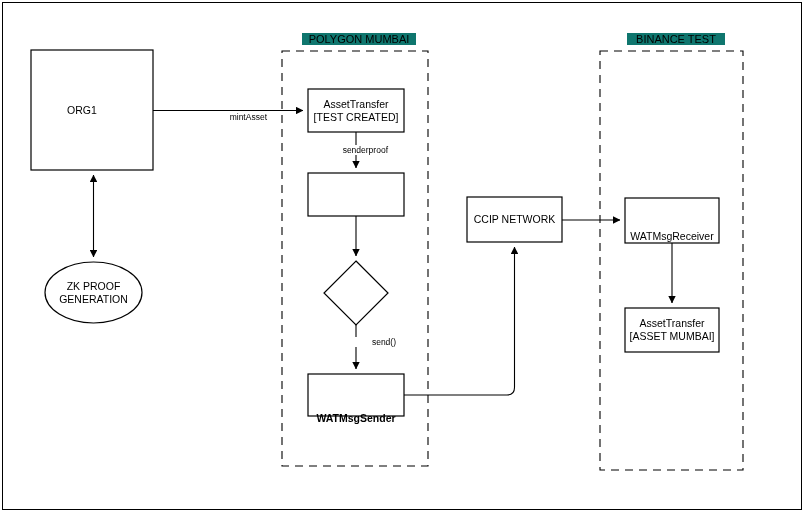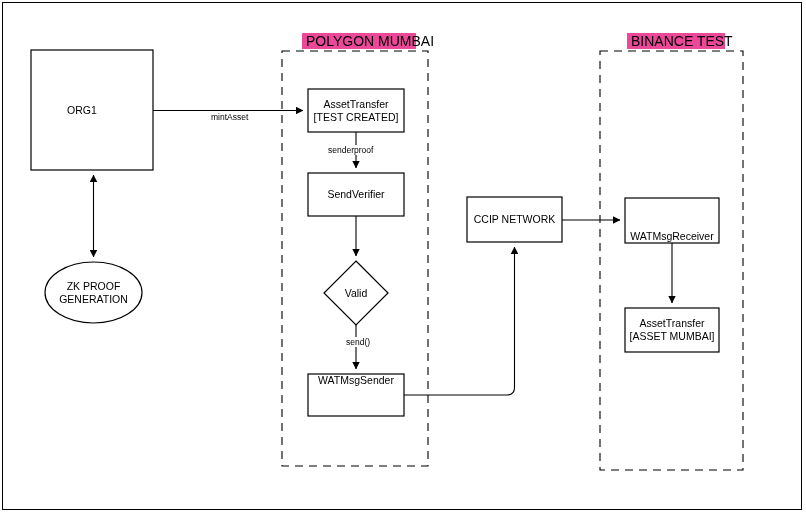--- a/index.html
+++ b/index.html
@@ -49,28 +49,28 @@
     white-space: nowrap;
   }
   .edge-label {
     position: absolute;
     font-family: "Liberation Sans", sans-serif;
     font-size: 8.5px;
     color: #000000;
     background: #ffffff;
     padding: 0 2px;
     white-space: nowrap;
-    text-align: left;
+    text-align: right;
   }
   .group-title {
     position: absolute;
     font-family: "Liberation Sans", sans-serif;
-    font-size: 14px;
+    font-size: 11px;
     color: #000000;
-    background: #ec4899;
+    background: #0f766e;
     padding: 0 4px;
     white-space: nowrap;
     text-align: center;
   }
   .hit {
     position: absolute;
     cursor: pointer;
   }
 </style>
 </head>
@@ -139,29 +139,23 @@
   <div class="node-label" style="left:45px; top:262px; width:97px; height:61px;">
     <span>ZK PROOF</span>
     <span>GENERATION</span>
   </div>
 
   <div class="node-label" style="left:303px; top:89px; width:106px; height:43px;">
     <span>AssetTransfer</span>
     <span>[TEST CREATED]</span>
   </div>
 
-  <div class="node-label" style="left:308px; top:173px; width:96px; height:43px;">
-    <span>SendVerifier</span>
-  </div>
 
-  <div class="node-label" style="left:324px; top:261px; width:64px; height:64px;">
-    <span>Valid</span>
-  </div>
 
-  <div class="node-label" style="left:306px; top:358px; width:100px; height:45px;">
+  <div class="node-label" style="left:306px; top:396px; width:100px; height:45px;font-weight:bold;">
     <span>WATMsgSender</span>
   </div>
 
   <div class="node-label" style="left:465px; top:197px; width:99px; height:45px;">
     <span>CCIP NETWORK</span>
   </div>
 
   <div class="node-label" style="left:621px; top:198px; width:102px; height:45px;justify-content:flex-end;">
     <span>WATMsgReceiver</span>
   </div>

